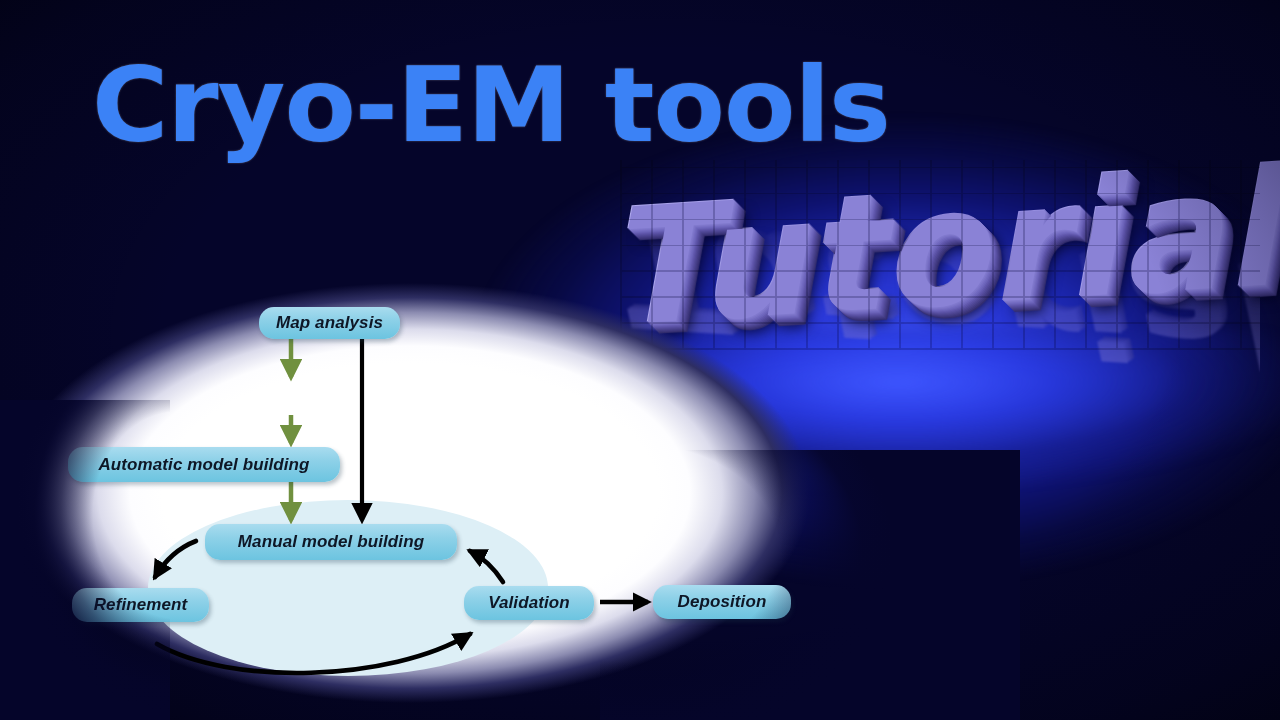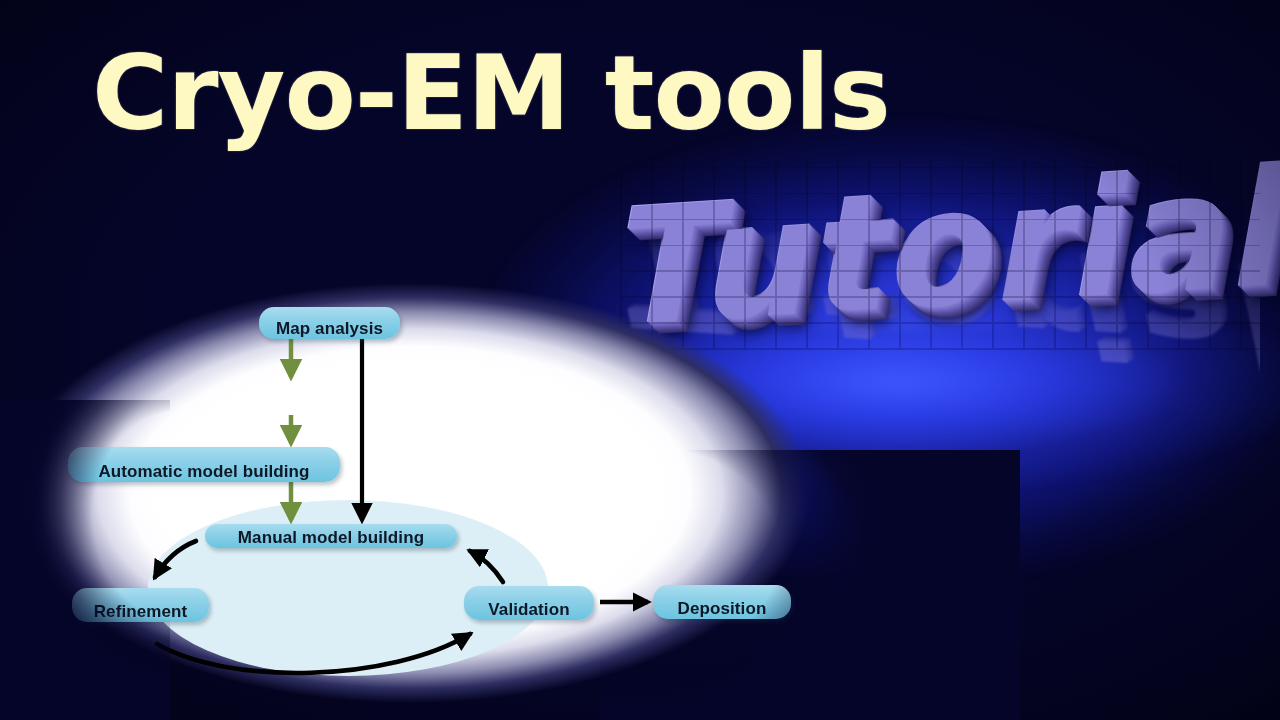--- a/index.html
+++ b/index.html
@@ -97,28 +97,29 @@
 
   .node{
     position:absolute;
     background:linear-gradient(180deg,#a9dcef 0%,#8ed1e8 38%,#6cc4e0 100%);
     border-radius:15px;
     box-shadow:2px 3px 4px rgba(30,60,80,.30);
     color:#0e1726;
     font-family:"Liberation Sans", sans-serif;
     font-weight:bold;
     font-size:17px;
-    display:flex;align-items:flex-end;justify-content:center;
+    display:flex;align-items:center;justify-content:center;
     white-space:nowrap;
     letter-spacing:.1px;
+    font-style:italic;
   }
   #node-map-analysis   {left:259px;top:307px;width:141px;height:32px;}
   #node-map-improve    {left:233px;top:381px;width:194px;height:34px;}
   #node-auto-build     {left:68px; top:447px;width:272px;height:35px;}
-  #node-manual-build   {left:205px;top:524px;width:252px;height:24px;}
+  #node-manual-build   {left:205px;top:524px;width:252px;height:36px;}
   #node-refinement     {left:72px; top:588px;width:137px;height:34px;}
   #node-validation     {left:464px;top:586px;width:130px;height:34px;}
   #node-deposition     {left:653px;top:585px;width:138px;height:34px;}
 
   .arrows{position:absolute;left:0;top:0;width:1280px;height:720px;overflow:visible;}
 
   
   .edge-fade-right{
     position:absolute;left:600px;top:450px;width:420px;height:270px;
     background:radial-gradient(ellipse 62% 72% at 8% 38%,
@@ -129,24 +130,24 @@
   .edge-fade-left{
     position:absolute;left:-10px;top:400px;width:180px;height:320px;
     background:radial-gradient(ellipse 90% 62% at 104% 36%,
       rgba(5,5,42,0) 0%, rgba(5,5,42,0) 52%, rgba(5,5,42,.6) 72%,
       rgba(5,5,42,.96) 88%, #05052a 100%);
     pointer-events:none;
   }
 
   
   .title{
-    position:absolute;left:92px;top:34px;
+    position:absolute;left:92px;top:46px;
     font-family:"DejaVu Sans", sans-serif;
     font-size:104px;font-weight:bold;
-    color:#fef9c3;letter-spacing:-1px;
+    color:#3b82f6;letter-spacing:-1px;
     line-height:1.15;
     text-shadow:0 0 2px rgba(255,255,255,.35);
   }
 </style>
 </head>
 <body>
 
 <div id="slide">
 
   <div class="bg-base"></div>

